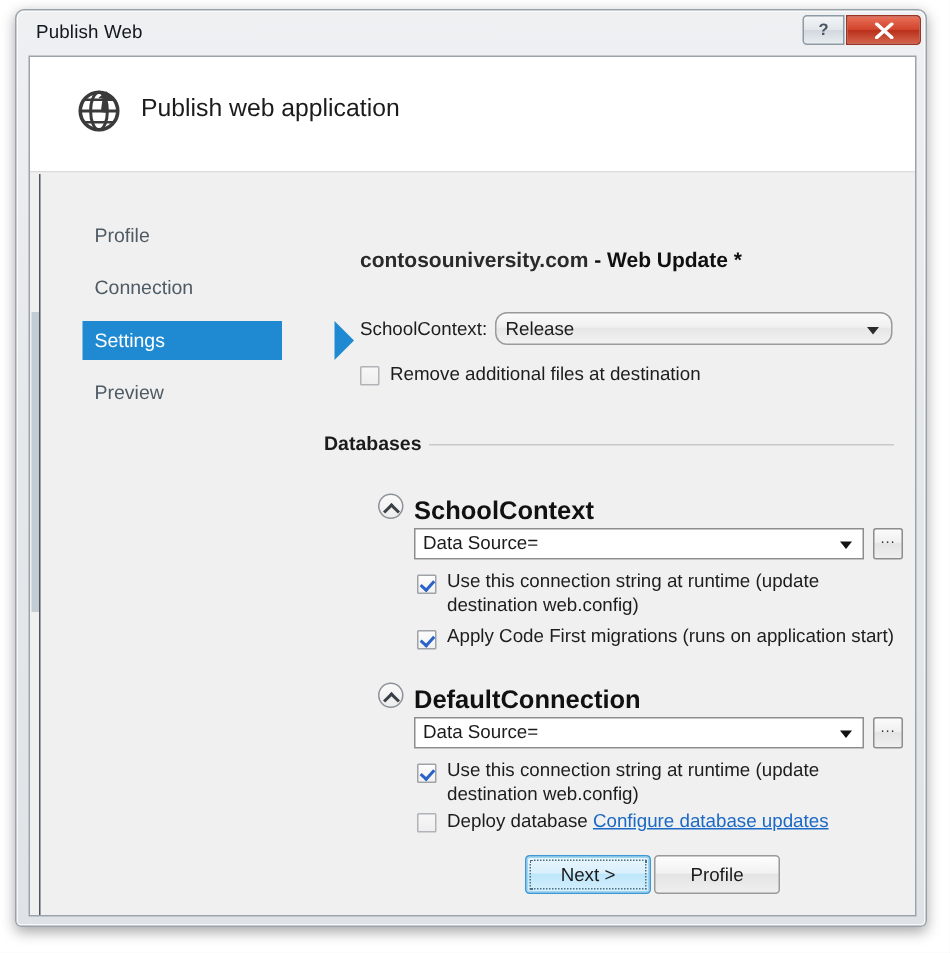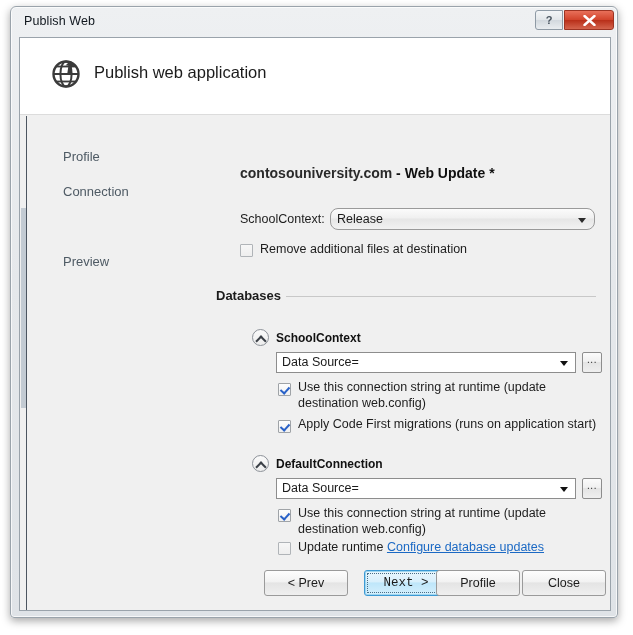--- a/index.html
+++ b/index.html
@@ -294,21 +294,21 @@
     top: 6.5px;
     width: 6px;
     height: 6px;
     border: solid #3b4047;
     border-width: 2px 0 0 2px;
     transform: rotate(45deg);
   }
 
   .db-name {
     position: absolute;
-    font-size: 12px;
+    font-size: 17px;
     font-weight: bold;
     color: #111111;
     white-space: nowrap;
   }
 
   
   .conn-combo {
     position: absolute;
     width: 300px;
     height: 21px;
@@ -419,20 +419,24 @@
       </div>
 
       <div class="nav-item" style="top:28px;">
         <span>Profile</span>
       </div>
 
       <div class="nav-item" style="top:63px;">
         <span>Connection</span>
       </div>
 
+      <div class="nav-item selected" style="top:98px;">
+        <span>Settings</span>
+        <div class="nav-arrow"></div>
+      </div>
 
       <div class="nav-item" style="top:133px;">
         <span>Preview</span>
       </div>
     </div>
 
     <div id="main">
 
       <div id="project-title">
         <span class="dim">contosouniversity.com</span><span> - </span><span>Web Update *</span>
@@ -471,34 +475,28 @@
       <div class="conn-combo" style="left:60px; top:362px;">
         <span class="combo-text">Data Source=</span>
         <span class="combo-arrow"></span>
       </div>
       <div class="browse-btn" style="left:366px; top:362px;">...</div>
 
       <div class="cbx checked" style="left:62px; top:393px;"></div>
       <div class="cbx-label" style="left:82px; top:389px; width:288px;">Use this connection string at runtime (update destination web.config)</div>
 
       <div class="cbx gray" style="left:62px; top:426px;"></div>
-      <div class="cbx-label" style="left:82px; top:423px; white-space:nowrap;"><span>Update runtime</span> <a class="link" href="#">Configure database updates</a></div>
+      <div class="cbx-label" style="left:82px; top:423px; white-space:nowrap;"><span>Deploy database</span> <a class="link" href="#">Configure database updates</a></div>
 
     </div>
 
     <div id="buttonbar">
-      <div class="dlg-btn" style="left:244px;">
-        <span>&lt; Prev</span>
-      </div>
-      <div class="dlg-btn focused" style="left:344px;font-family:Liberation Mono, monospace;">
+      <div class="dlg-btn focused" style="left:330px;">
         <span class="focus-ring"></span>
         <span>Next &gt;</span>
       </div>
       <div class="dlg-btn" style="left:416px;">
         <span>Profile</span>
       </div>
-      <div class="dlg-btn" style="left:502px;">
-        <span>Close</span>
-      </div>
     </div>
 
   </div>
 </div>
 
 </body></html>

